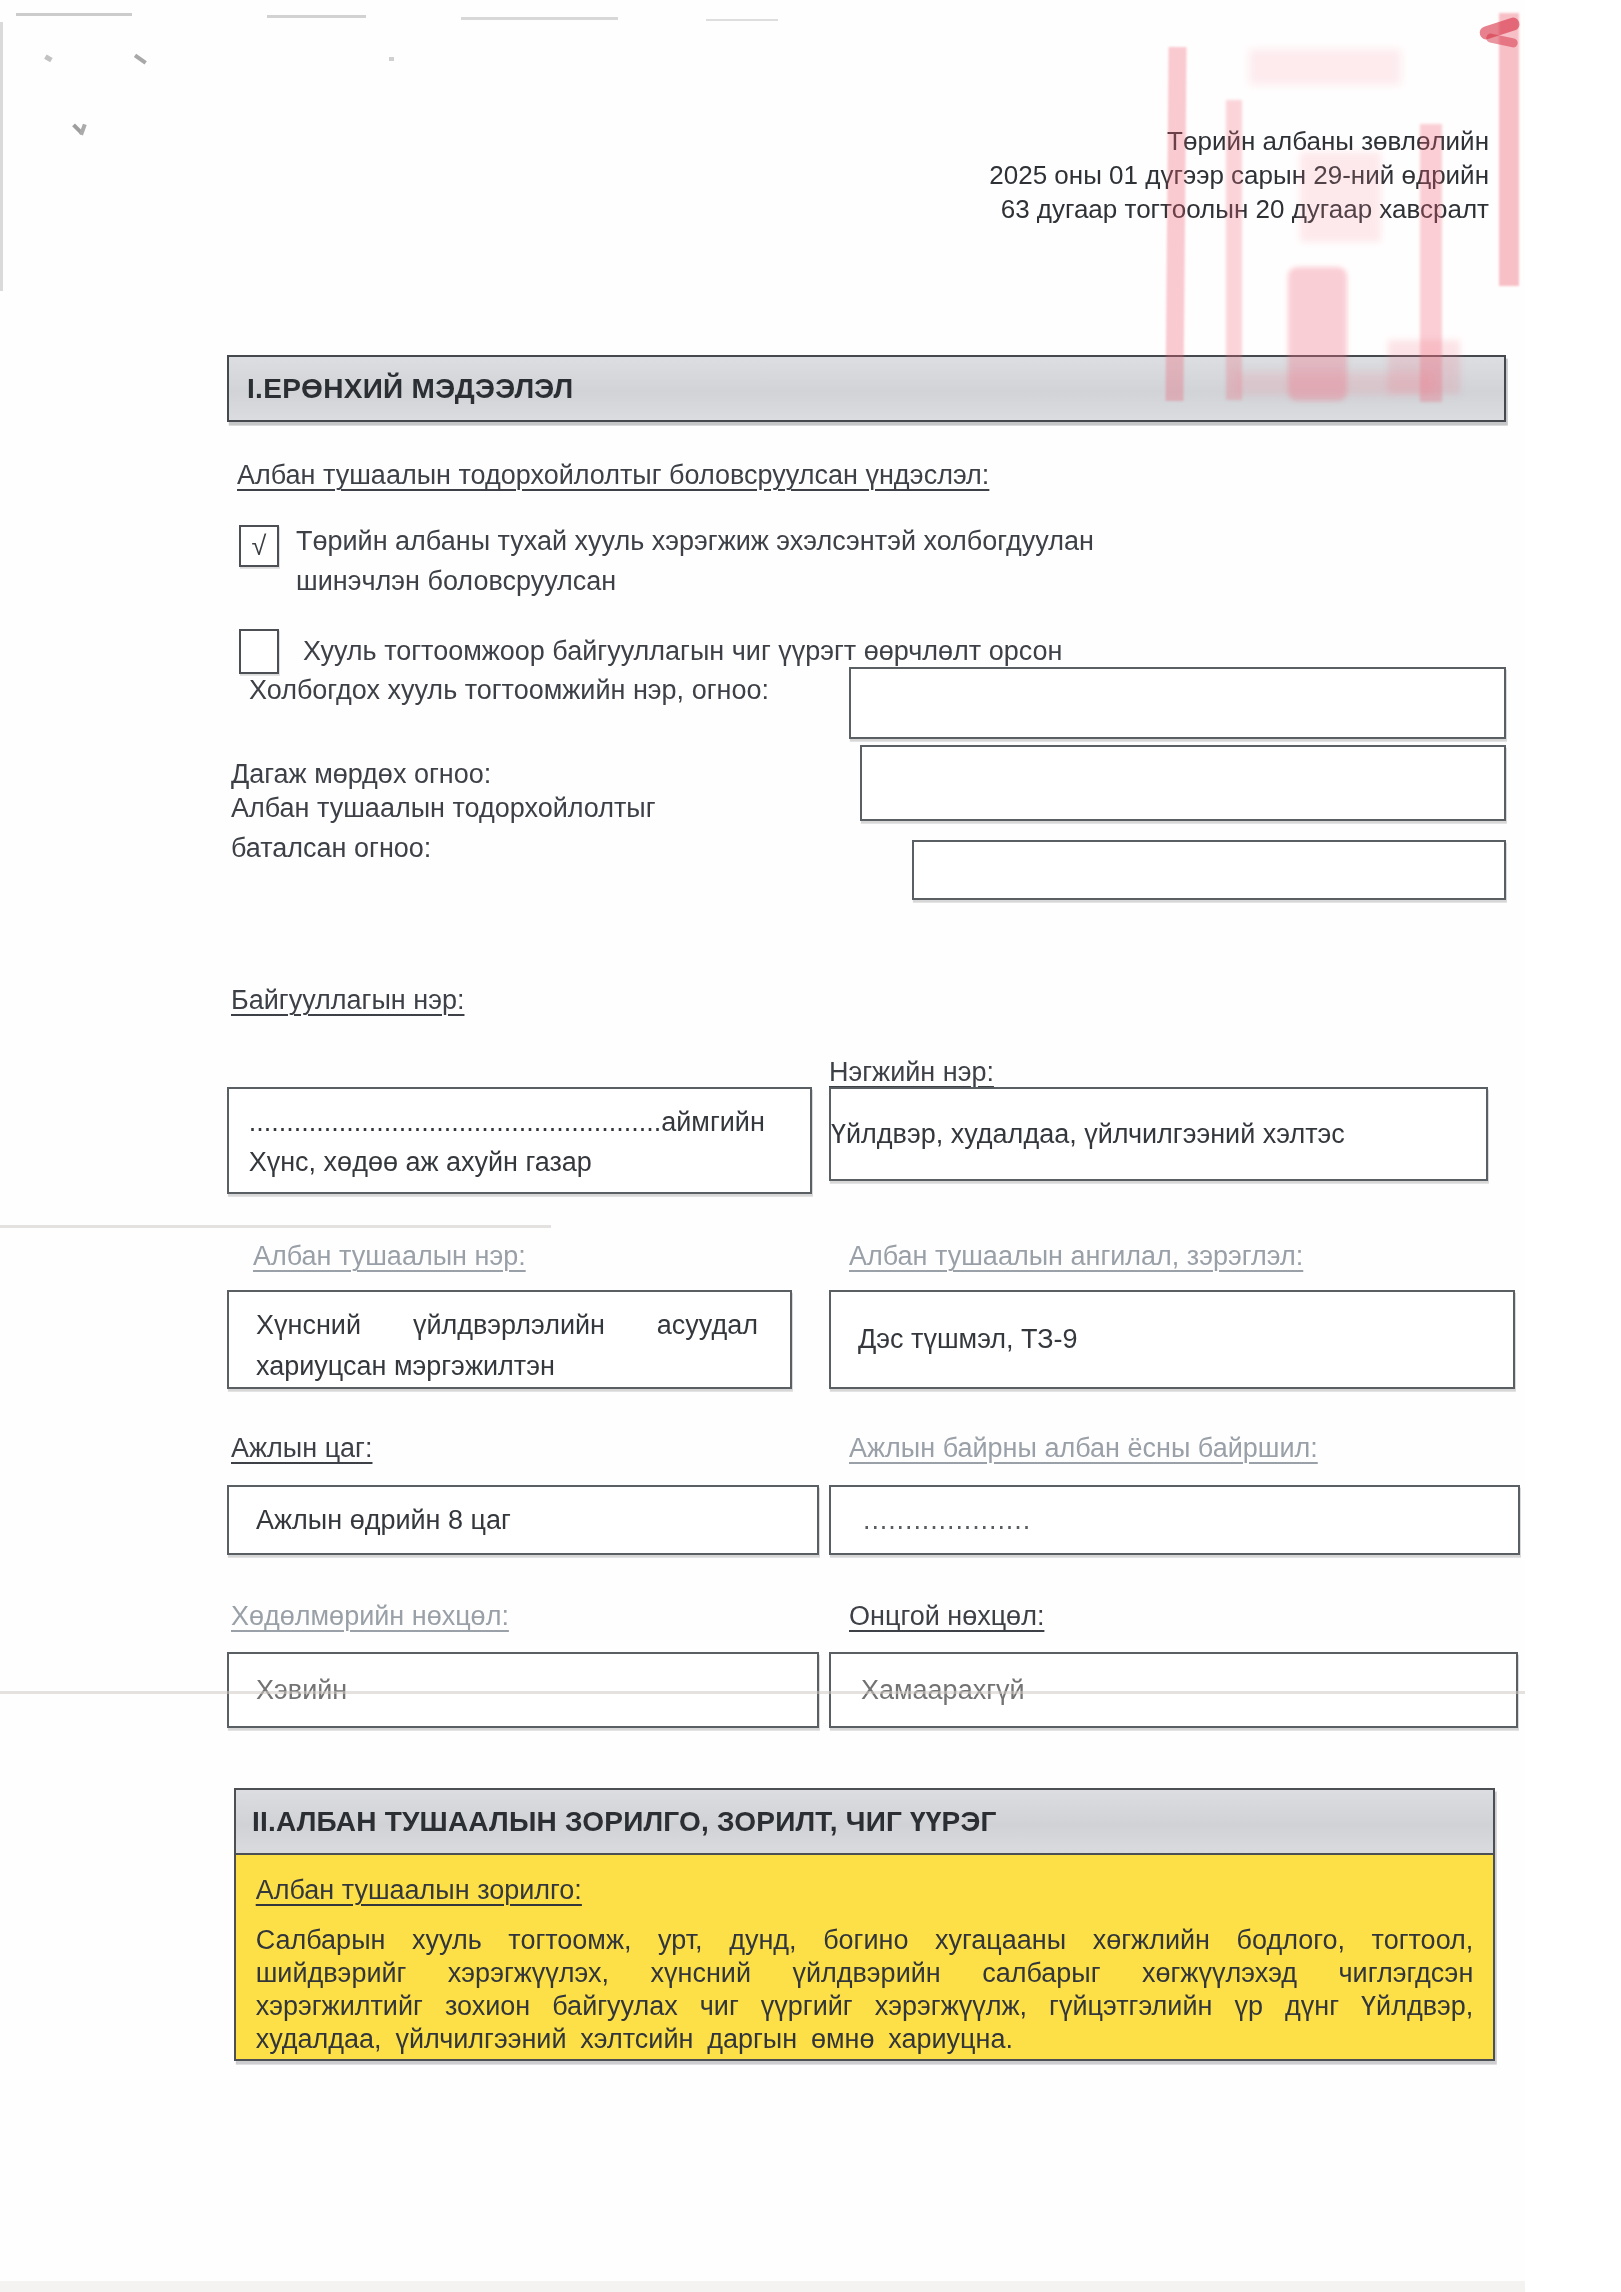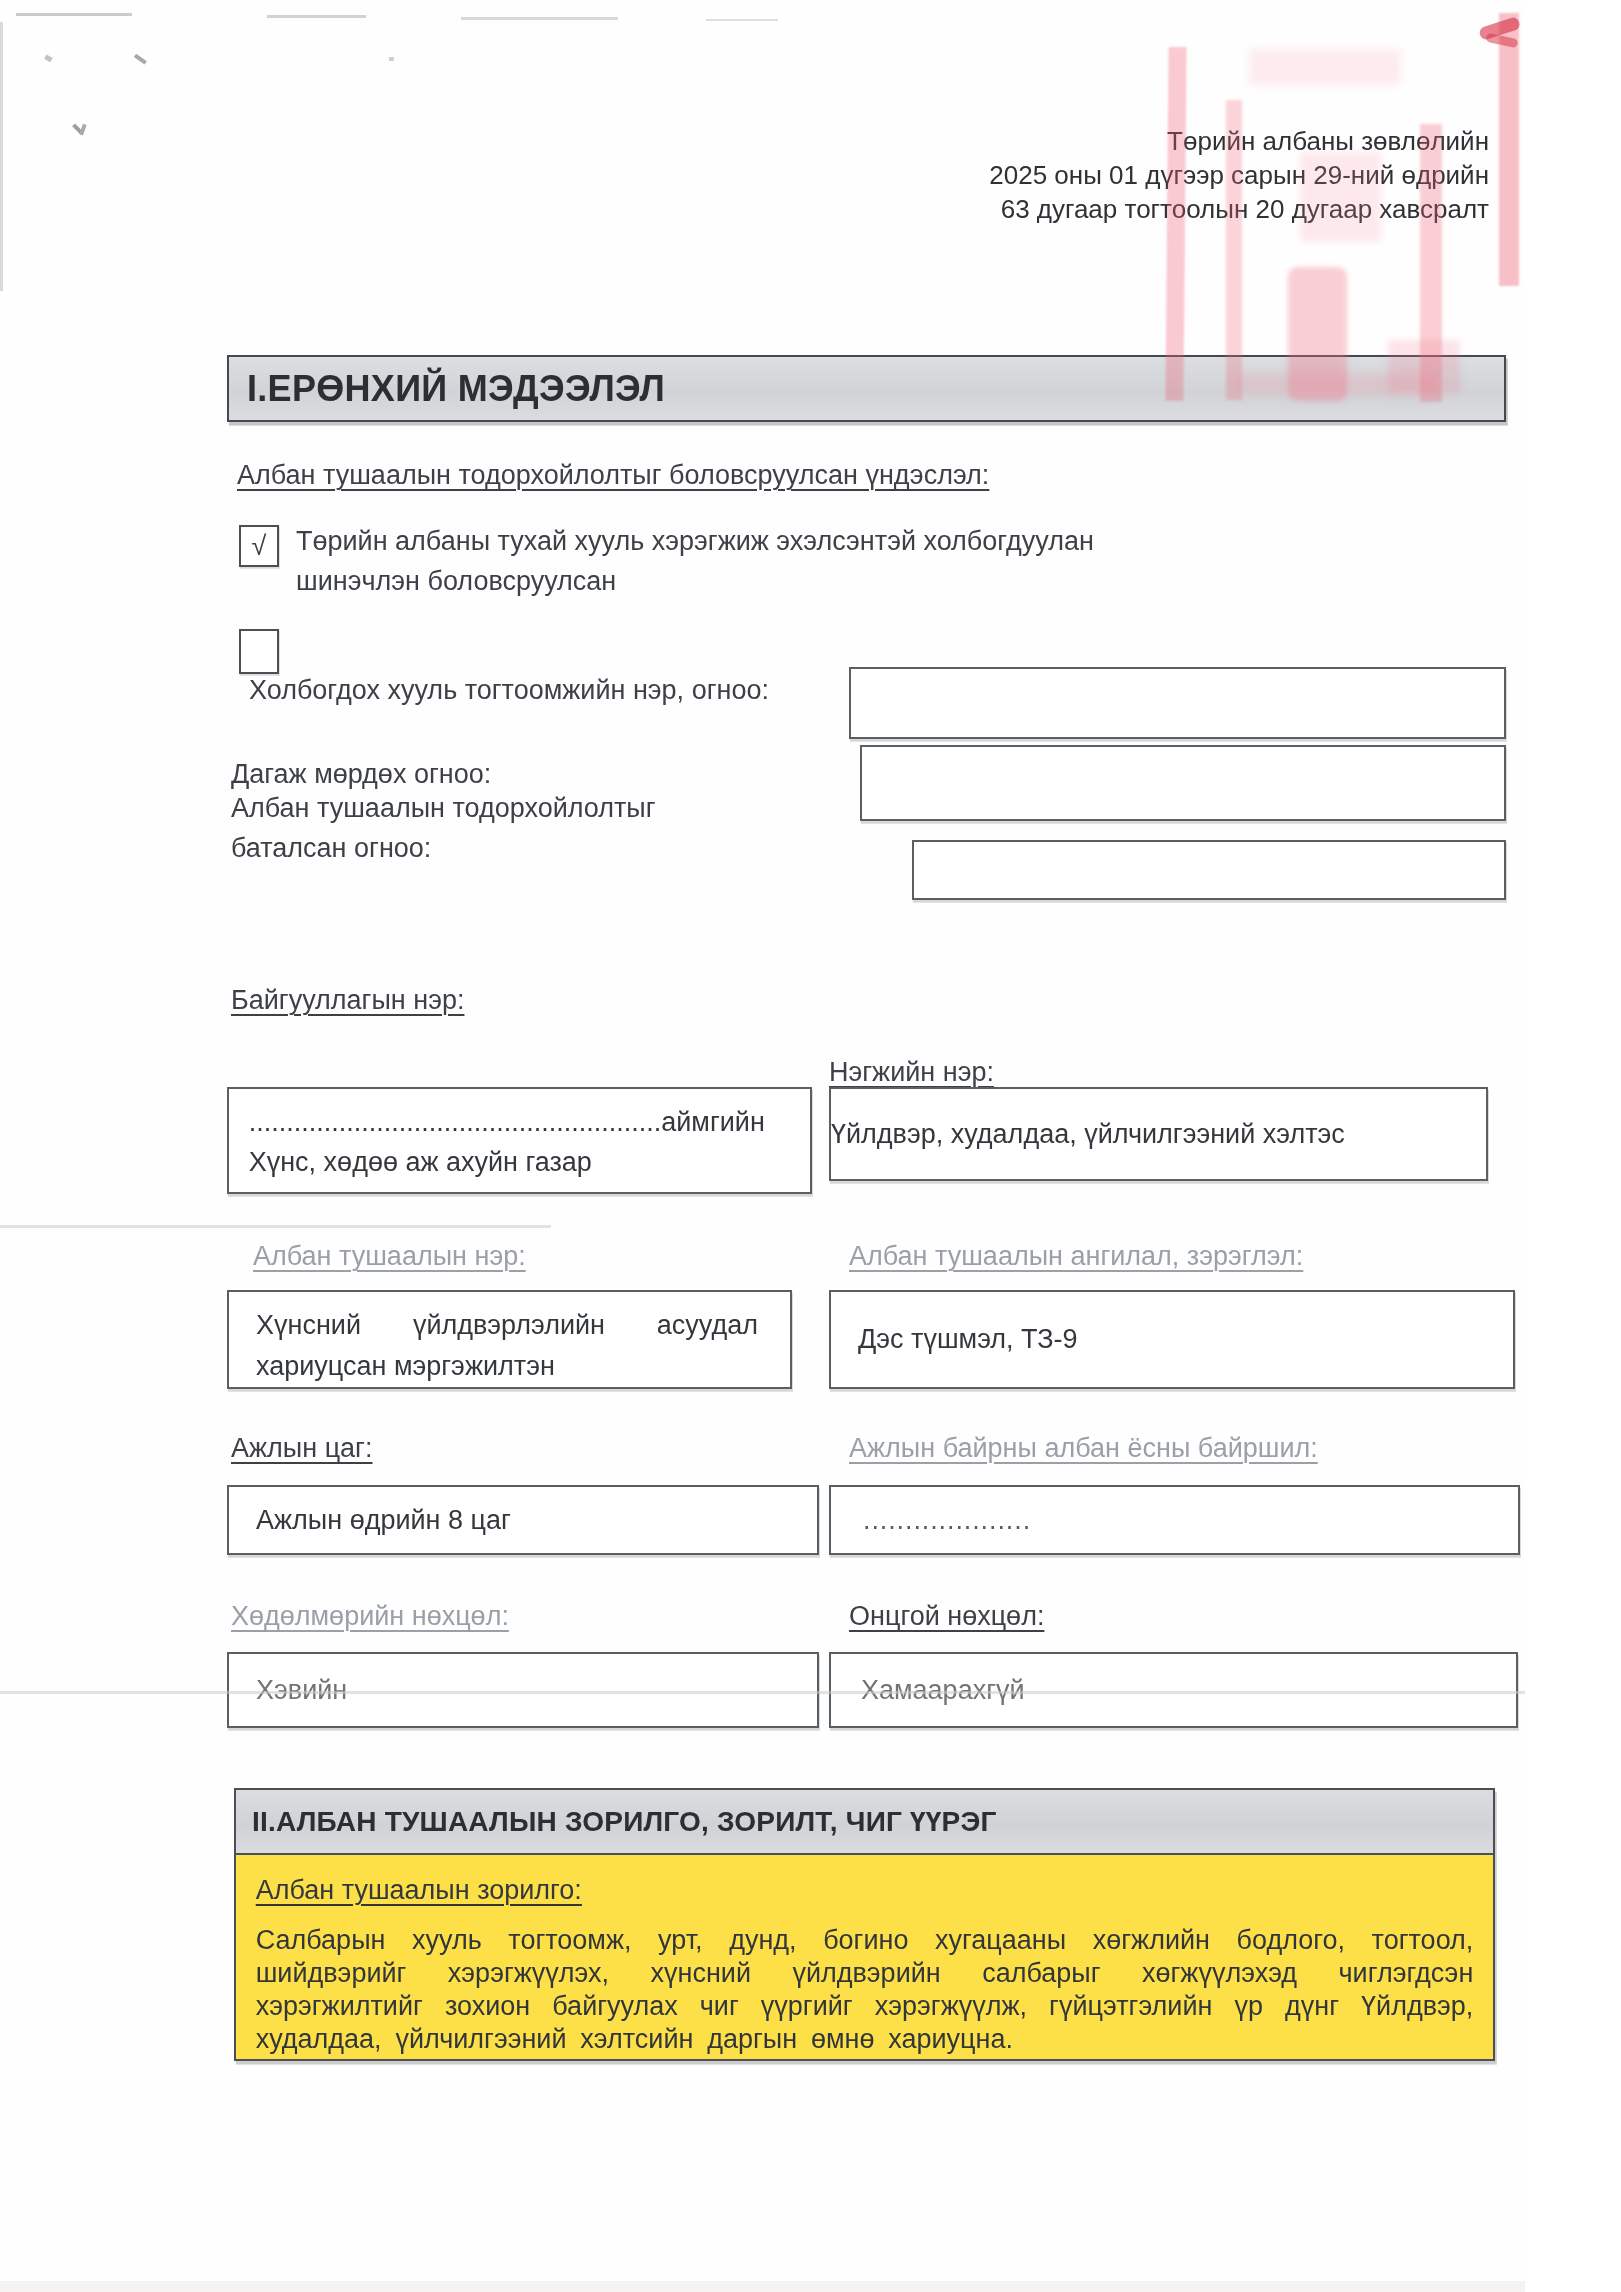--- a/index.html
+++ b/index.html
@@ -18,21 +18,21 @@
   .vcenter{display:flex;align-items:center;}
   .checkbox{
     position:absolute;width:36px;border:2.7px solid #4c5054;background:#fff;
     display:flex;align-items:center;justify-content:center;
     font-size:27px;color:#3a3e43;box-shadow:0.9px 1.8px 0 rgba(110,114,118,.25);
   }
   .sechead{
     position:absolute;left:227px;width:1257px;height:63px;
     background:linear-gradient(180deg,#dcdee1 0%,#d1d3d7 55%,#dadcdf 100%);
     border:2.7px solid #45494d;box-shadow:1.8px 3.6px 0 rgba(90,94,98,.35);
-    font-weight:bold;font-size:36px;color:#2b2e33;
+    font-weight:bold;font-size:28px;color:#2b2e33;
     display:flex;align-items:center;padding-left:18px;letter-spacing:0.3px;
   }
   .hdrblock{position:absolute;left:862px;top:124px;width:627px;text-align:right;
     font-size:26px;line-height:34px;color:#2e3236;}
   .title{position:absolute;left:227px;top:271px;width:1263px;text-align:center;
     font-weight:bold;font-size:32px;letter-spacing:0.4px;color:#2b2e33;}
   .justify{text-align:justify;}
   .faded{color:#737373;}
   .dots{color:#585d62;letter-spacing:0.9px;}
   
@@ -81,20 +81,21 @@
   <div class="lbl u" style="left:237px;top:460px;">Албан тушаалын тодорхойлолтыг боловсруулсан үндэслэл:</div>
 
   <div class="checkbox" style="left:239px;top:525px;height:38px;">
     <span>√</span>
   </div>
   <div class="lbl wrap" style="left:296px;top:521px;width:806px;line-height:40px;">Төрийн албаны тухай хууль хэрэгжиж эхэлсэнтэй холбогдуулан шинэчлэн боловсруулсан</div>
 
   <div class="checkbox" style="left:239px;top:629px;height:41px;">
     <span></span>
   </div>
+  <div class="lbl" style="left:303px;top:636px;">Хууль тогтоомжоор байгууллагын чиг үүрэгт өөрчлөлт орсон</div>
 
   <div class="lbl" style="left:249px;top:675px;">Холбогдох хууль тогтоомжийн нэр, огноо:</div>
   <div class="box vcenter" style="left:849px;top:667px;width:635px;height:68px;padding-left:18px;">
     <span></span>
   </div>
 
   <div class="lbl" style="left:231px;top:759px;">Дагаж мөрдөх огноо:</div>
   <div class="box vcenter" style="left:860px;top:745px;width:624px;height:72px;padding-left:18px;">
     <span></span>
   </div>

